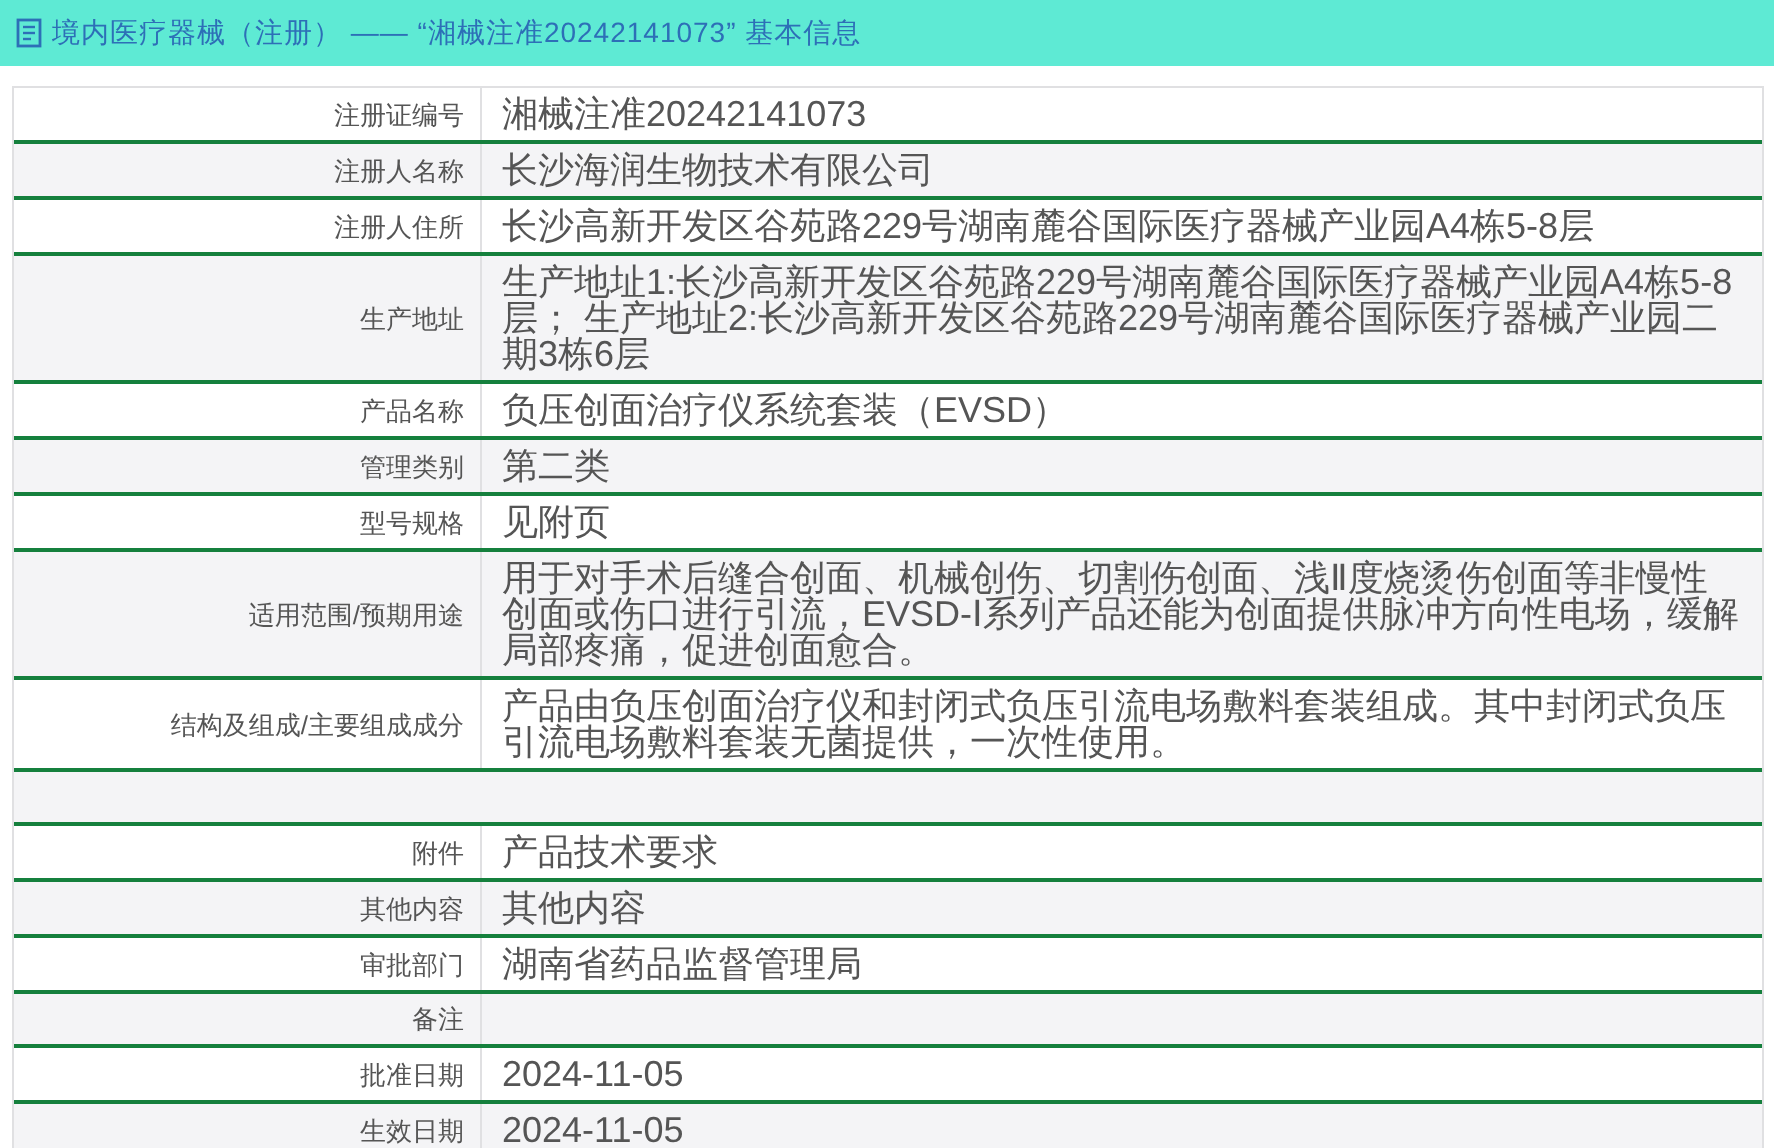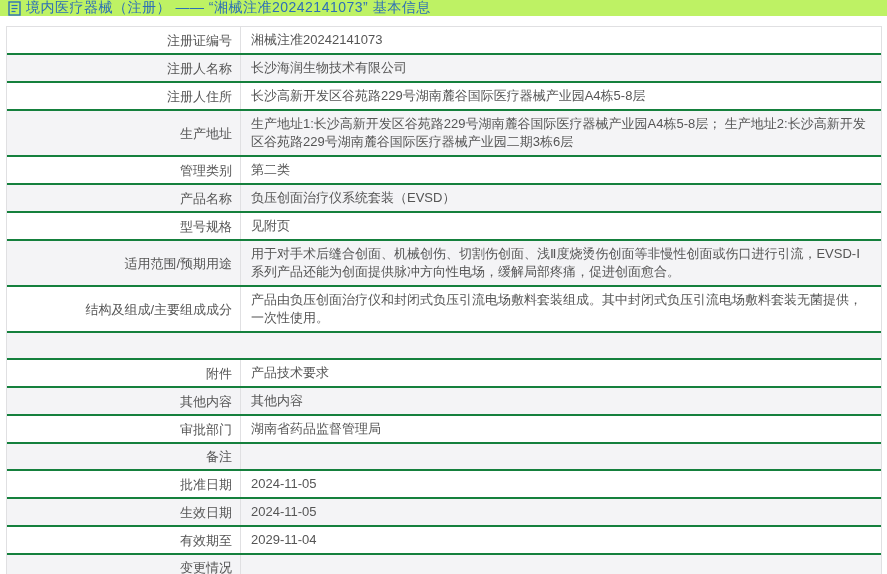--- a/index.html
+++ b/index.html
@@ -3,22 +3,22 @@
 <meta charset="utf-8">
 <style>
   * { margin: 0; padding: 0; box-sizing: border-box; }
   html, body {
     width: 887px; height: 574px;
     background: #ffffff;
     font-family: "Liberation Sans", "DejaVu Sans", sans-serif;
     overflow: hidden;
   }
   .page-header {
-    height: 16px;
-    background: #bef264;
+    height: 33px;
+    background: #5eead4;
     display: flex;
     align-items: center;
     padding-left: 8px;
     gap: 5px;
   }
   .doc-icon { display: inline-flex; align-items: center; }
   .page-title {
     font-size: 14px;
     color: #2d6fb7;
     letter-spacing: 0.5px;
@@ -46,21 +46,21 @@
     border-right: 1px solid #e0e0e2;
     align-self: stretch;
     display: flex;
     align-items: center;
     justify-content: flex-end;
     gap: 3px;
   }
   .t-value {
     flex: 1;
     padding: 4px 10px;
-    font-size: 13px;
+    font-size: 18px;
     color: #555;
     line-height: 18px;
     min-height: 25px;
     display: flex;
     align-items: center;
   }
 </style>
 </head>
 <body>
 
@@ -87,26 +87,26 @@
   </div>
   <div class="t-row">
     <div class="t-label">注册人住所</div>
     <div class="t-value">长沙高新开发区谷苑路229号湖南麓谷国际医疗器械产业园A4栋5-8层</div>
   </div>
   <div class="t-row">
     <div class="t-label">生产地址</div>
     <div class="t-value">生产地址1:长沙高新开发区谷苑路229号湖南麓谷国际医疗器械产业园A4栋5-8层； 生产地址2:长沙高新开发区谷苑路229号湖南麓谷国际医疗器械产业园二期3栋6层</div>
   </div>
   <div class="t-row">
+    <div class="t-label">产品名称</div>
+    <div class="t-value">负压创面治疗仪系统套装（EVSD）</div>
+  </div>
+  <div class="t-row">
     <div class="t-label">管理类别</div>
     <div class="t-value">第二类</div>
-  </div>
-  <div class="t-row">
-    <div class="t-label">产品名称</div>
-    <div class="t-value">负压创面治疗仪系统套装（EVSD）</div>
   </div>
   <div class="t-row">
     <div class="t-label">型号规格</div>
     <div class="t-value">见附页</div>
   </div>
   <div class="t-row">
     <div class="t-label">适用范围/预期用途</div>
     <div class="t-value">用于对手术后缝合创面、机械创伤、切割伤创面、浅Ⅱ度烧烫伤创面等非慢性创面或伤口进行引流，EVSD-Ⅰ系列产品还能为创面提供脉冲方向性电场，缓解局部疼痛，促进创面愈合。</div>
   </div>
   <div class="t-row">

